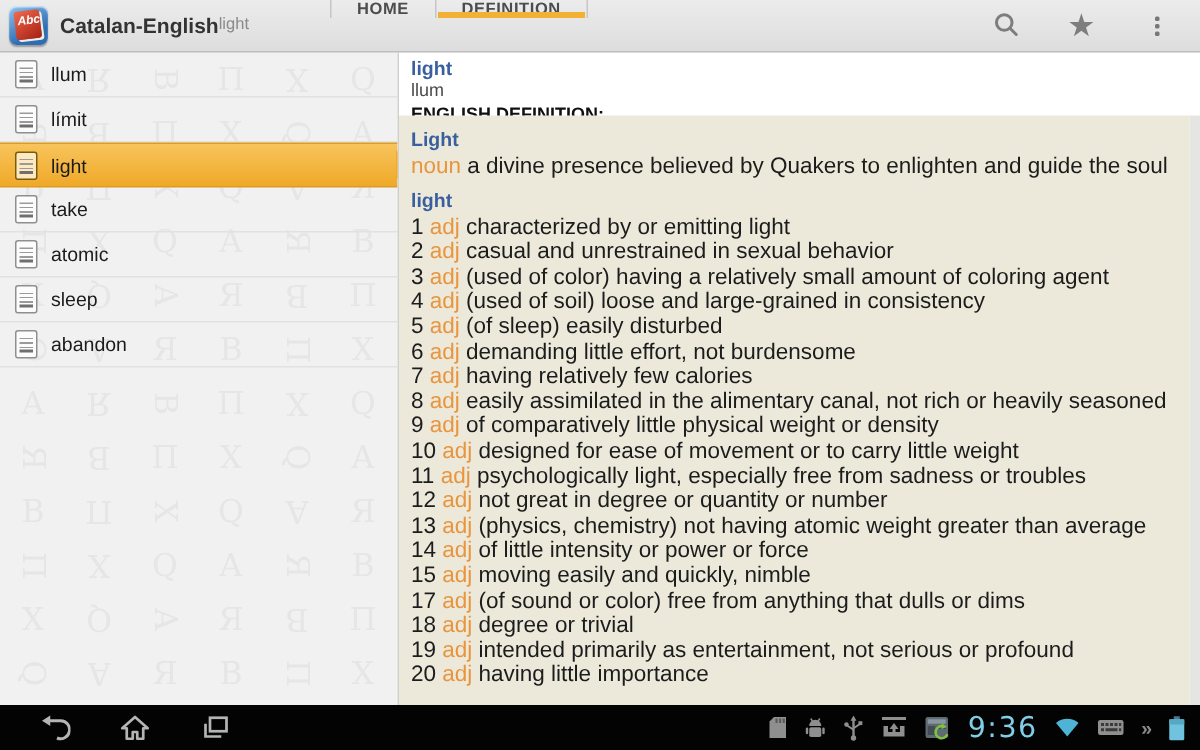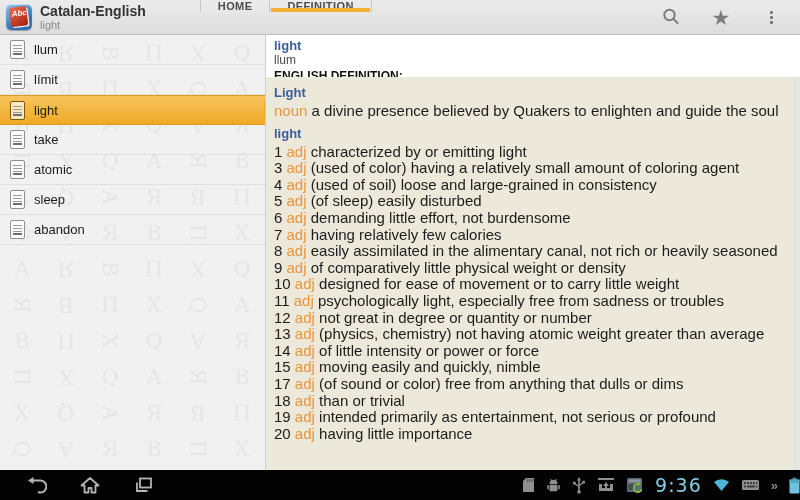--- a/index.html
+++ b/index.html
@@ -10,21 +10,21 @@
   
   .actionbar{position:absolute;top:0;left:0;right:0;height:35px;
     background:linear-gradient(#ececec,#ddd);border-bottom:1px solid #bdbdbd;
     display:flex;align-items:center;z-index:20;}
   .app-icon{width:26px;height:26px;margin:0 8px 0 6px;border-radius:5px;position:relative;
     background:linear-gradient(150deg,#8ec4ee,#2e6db4 70%);box-shadow:inset 0 1px 1px rgba(255,255,255,.7),0 1px 1px rgba(0,0,0,.3);}
   .app-icon .book{position:absolute;left:4px;top:3px;width:17px;height:19px;border-radius:2px;
     background:linear-gradient(150deg,#ef6a50,#a81f10);transform:rotate(-7deg);
     box-shadow:1.5px 1.5px 0 #f2ecdf;}
   .app-icon .book span{position:absolute;left:2px;top:2px;color:#fff;font-size:8px;font-weight:bold;font-style:italic;}
-  .title-block{display:flex;flex-direction:column;margin-right:14px;min-width:96px;}
+  .title-block{display:flex;flex-direction:row;margin-right:14px;min-width:96px;}
   .title{font-size:14px;font-weight:bold;color:#333;line-height:15px;white-space:nowrap;}
   .subtitle{font-size:11px;color:#8a8a8a;line-height:12px;}
   .tabs{display:flex;height:100%;align-items:flex-start;margin-left:40px;}
   .tab{position:relative;padding:0 17px;display:flex;align-items:center;font-size:11px;font-weight:bold;
     color:#4c4c4c;letter-spacing:.4px;border-left:1px solid #c6c6c6;cursor:pointer;}
   .tab:last-child{border-right:1px solid #c6c6c6;}
   .tab.selected::after{content:"";position:absolute;left:1px;right:1px;bottom:0;height:4px;background:#f2b134;}
   .actions{margin-left:auto;display:flex;align-items:center;gap:28px;padding-right:18px;}
   .abtn{display:flex;align-items:center;justify-content:center;width:22px;height:24px;cursor:pointer;}
   .star-glyph{color:#7d7d7d;font-size:21px;line-height:21px;}
@@ -58,21 +58,21 @@
   .defs-box{position:absolute;top:42px;left:0;right:7px;bottom:0;background:#ece9db;padding:2px 10px 0 8px;overflow:hidden;}
   .scroll-gutter{position:absolute;top:42px;right:0;width:7px;bottom:0;background:#e5e5e3;}
   .sense-word{color:#3a5f9e;font-weight:bold;font-size:13px;margin:6px 0 3px;}
   .def-line{font-size:15px;line-height:16.6px;color:#1c1c1c;white-space:nowrap;}
   .def-pos{color:#e8953d;}
 
   
   .sysbar{position:absolute;left:0;right:0;bottom:0;height:30px;background:#030303;display:flex;align-items:center;z-index:30;}
   .nav{display:flex;gap:30px;padding-left:24px;align-items:center;}
   .nav .nbtn{width:24px;height:22px;display:flex;align-items:center;justify-content:center;cursor:pointer;}
-  .status{margin-left:auto;display:flex;align-items:center;gap:11px;cursor:pointer;}
+  .status{margin-left:auto;display:flex;align-items:center;gap:11px;padding-right:10px;cursor:pointer;}
   .time{color:#82cde6;font-size:19px;letter-spacing:1px;font-family:"DejaVu Sans",sans-serif;}
   .chev{color:#8a8a8a;font-size:13px;font-weight:bold;}
   .sicon{display:flex;align-items:center;justify-content:center;}
 </style>
 </head>
 <body>
 
 <div id="root">
 
   <div class="actionbar">
@@ -226,35 +226,36 @@
     <div class="entry-header">
       <div class="entry-headword">light</div>
       <div class="entry-translation">llum</div>
       <div class="entry-section">ENGLISH DEFINITION:</div>
     </div>
     <div class="defs-box">
         <div class="sense-word">Light</div>
         <div class="def-line"><span class="def-pos">noun </span><span>a divine presence believed by Quakers to enlighten and guide the soul</span></div>
         <div class="sense-word">light</div>
         <div class="def-line"><span class="def-num">1 </span><span class="def-pos">adj </span><span>characterized by or emitting light</span></div>
+        <div class="def-line"><span class="def-num">2 </span><span class="def-pos">adj </span><span>casual and unrestrained in sexual behavior</span></div>
         <div class="def-line"><span class="def-num">3 </span><span class="def-pos">adj </span><span>(used of color) having a relatively small amount of coloring agent</span></div>
         <div class="def-line"><span class="def-num">4 </span><span class="def-pos">adj </span><span>(used of soil) loose and large-grained in consistency</span></div>
         <div class="def-line"><span class="def-num">5 </span><span class="def-pos">adj </span><span>(of sleep) easily disturbed</span></div>
         <div class="def-line"><span class="def-num">6 </span><span class="def-pos">adj </span><span>demanding little effort, not burdensome</span></div>
         <div class="def-line"><span class="def-num">7 </span><span class="def-pos">adj </span><span>having relatively few calories</span></div>
         <div class="def-line"><span class="def-num">8 </span><span class="def-pos">adj </span><span>easily assimilated in the alimentary canal, not rich or heavily seasoned</span></div>
         <div class="def-line"><span class="def-num">9 </span><span class="def-pos">adj </span><span>of comparatively little physical weight or density</span></div>
         <div class="def-line"><span class="def-num">10 </span><span class="def-pos">adj </span><span>designed for ease of movement or to carry little weight</span></div>
         <div class="def-line"><span class="def-num">11 </span><span class="def-pos">adj </span><span>psychologically light, especially free from sadness or troubles</span></div>
         <div class="def-line"><span class="def-num">12 </span><span class="def-pos">adj </span><span>not great in degree or quantity or number</span></div>
         <div class="def-line"><span class="def-num">13 </span><span class="def-pos">adj </span><span>(physics, chemistry) not having atomic weight greater than average</span></div>
         <div class="def-line"><span class="def-num">14 </span><span class="def-pos">adj </span><span>of little intensity or power or force</span></div>
         <div class="def-line"><span class="def-num">15 </span><span class="def-pos">adj </span><span>moving easily and quickly, nimble</span></div>
         <div class="def-line"><span class="def-num">17 </span><span class="def-pos">adj </span><span>(of sound or color) free from anything that dulls or dims</span></div>
-        <div class="def-line"><span class="def-num">18 </span><span class="def-pos">adj </span><span>than or trivial</span></div>
+        <div class="def-line"><span class="def-num">18 </span><span class="def-pos">adj </span><span>degree or trivial</span></div>
         <div class="def-line"><span class="def-num">19 </span><span class="def-pos">adj </span><span>intended primarily as entertainment, not serious or profound</span></div>
         <div class="def-line"><span class="def-num">20 </span><span class="def-pos">adj </span><span>having little importance</span></div>
       </div>
     <div class="scroll-gutter"></div>
   </div>
 
   <div class="sysbar">
     <div class="nav">
       <div class="nbtn">
         <svg width="22" height="20" viewBox="0 0 22 20">

